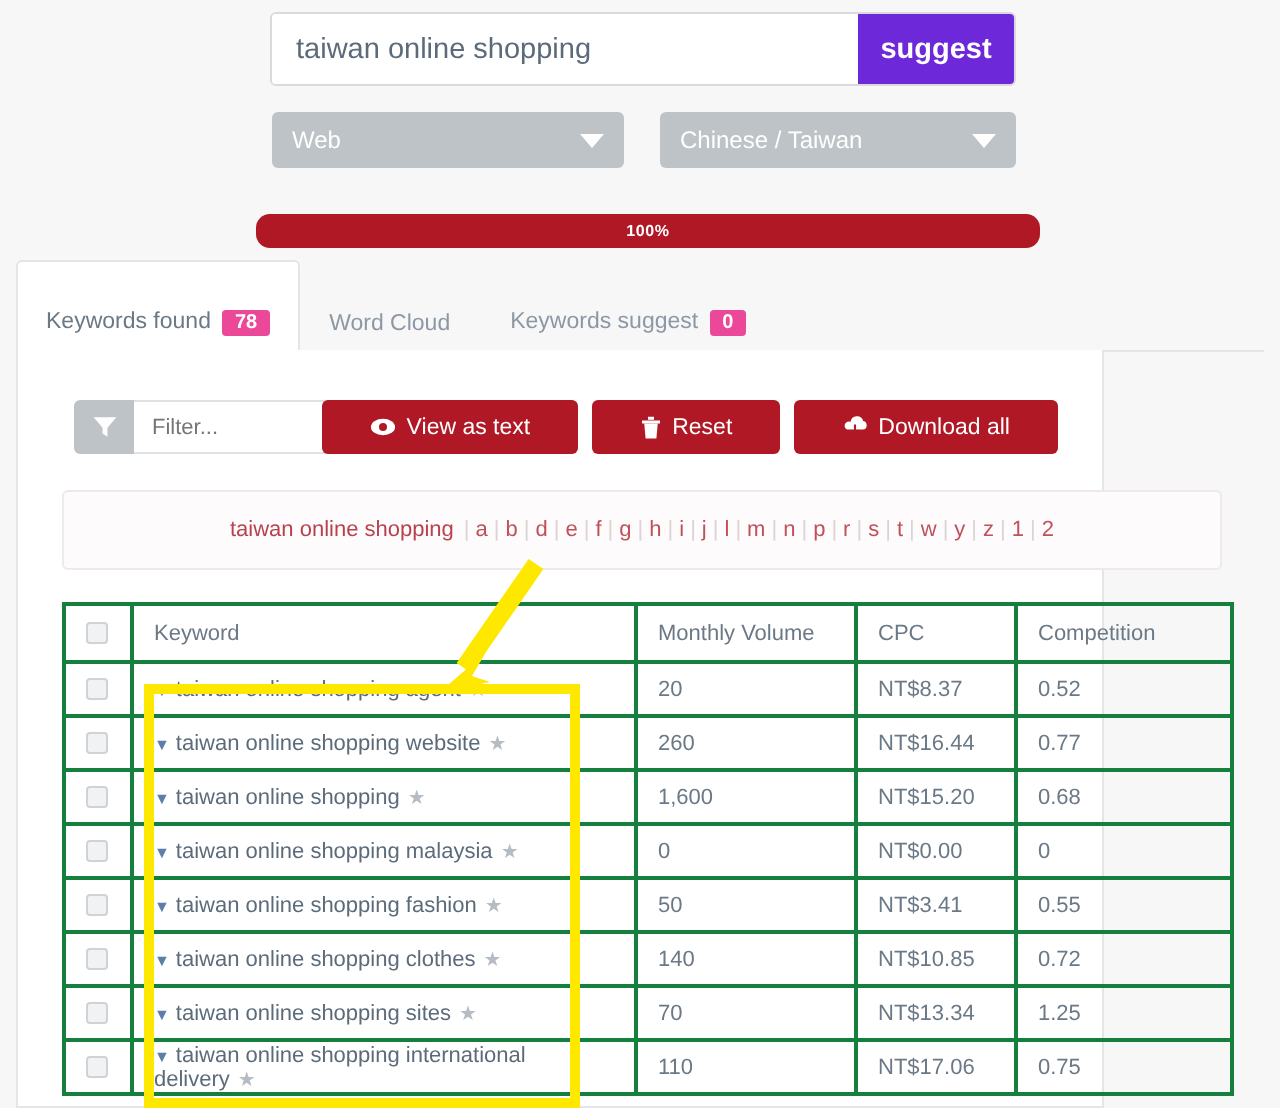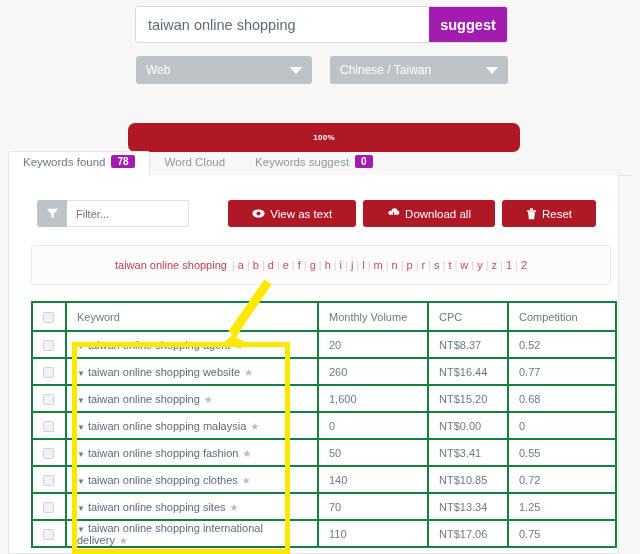--- a/index.html
+++ b/index.html
@@ -22,21 +22,21 @@
     overflow: hidden;
   }
   .search-input {
     flex: 1; border: 0; outline: none;
     font-family: "Liberation Sans", sans-serif;
     font-size: 14.5px; color: #5c6b7a;
     padding: 0 12px; background: #fff;
   }
   .suggest-btn {
     width: 78px; border: 0; cursor: pointer;
-    background: #a21caf; color: #fff;
+    background: #6d28d9; color: #fff;
     font-family: "Liberation Sans", sans-serif;
     font-size: 14.5px; font-weight: bold;
   }
 
   
   .sel {
     position: absolute; height: 28px;
     background: #bec3c7; border-radius: 3px;
     display: flex; align-items: center;
     padding: 0 10px; cursor: pointer;
@@ -46,56 +46,56 @@
     width: 0; height: 0;
     border-left: 6px solid transparent;
     border-right: 6px solid transparent;
     border-top: 7px solid #fff;
   }
   #sel-web { left: 136px; top: 56px; width: 176px; }
   #sel-lang { left: 330px; top: 56px; width: 178px; }
 
   
   .progress {
-    position: absolute; left: 128px; top: 123px;
-    width: 392px; height: 29px;
+    position: absolute; left: 128px; top: 107px;
+    width: 392px; height: 17px;
     background: #b01825; border-radius: 7px;
     display: flex; align-items: center; justify-content: center;
   }
   .progress-label { color: #fff; font-size: 8px; font-weight: bold; letter-spacing: .3px; }
 
   
   .tabs {
     position: absolute; left: 8px; top: 148px;
     width: 624px; height: 28px;
     display: flex; align-items: flex-end;
     border-bottom: 1px solid #e4e5e7;
   }
   .tab {
-    display: flex; align-items: center; gap: 6px;
-    padding: 3px 14px 7px; cursor: pointer;
+    display: flex; gap: 6px;
+    padding: 24px 14px 7px; cursor: pointer;
     font-size: 11.5px; color: #8d98a4;
     border: 1px solid transparent; border-bottom: 0;
   }
   .tab.active {
     background: #fff; color: #6b7986;
     border-color: #e4e5e7;
     border-radius: 3px 3px 0 0;
     margin-bottom: -1px; padding-bottom: 8px;
   }
   .badge {
-    background: #a21caf; color: #fff;
+    background: #ec4899; color: #fff;
     font-size: 10px; font-weight: bold;
     padding: 1px 6px; border-radius: 2px;
   }
 
   
   .panel {
     position: absolute; left: 8px; top: 175px;
-    width: 611px; height: 379px;
+    width: 544px; height: 379px;
     background: #fff;
     border: 1px solid #e4e5e7; border-top: 0;
   }
 
   
   .filter-wrap {
     position: absolute; left: 28px; top: 25px;
     display: flex; height: 27px;
   }
   .filter-icon {
@@ -223,33 +223,33 @@
 
     <div class="actions">
       <button class="abtn">
         <svg width="13" height="11" viewBox="0 0 20 14">
             <ellipse cx="10" cy="7" rx="9.3" ry="6.3" fill="#fff"></ellipse>
             <circle cx="10" cy="7" r="3.1" fill="#b01825"></circle>
           </svg>
         <span>View as text</span>
       </button>
       <button class="abtn">
-        <svg width="13" height="11" viewBox="0 0 20 14">
-            <path d="M4 9h12a3.4 3.4 0 0 0 .3-6.7A5 5 0 0 0 6.6 3 3.1 3.1 0 0 0 4 9z" fill="#fff"></path>
-            <path d="M10 5v7M7 9.5l3 3 3-3" stroke="#b01825" stroke-width="1.6" fill="none"></path>
-          </svg>
-        <span>Download all</span>
-      </button>
-      <button class="abtn">
         <svg width="11" height="12" viewBox="0 0 14 16">
             <rect x="1" y="3" width="12" height="2" fill="#fff"></rect>
             <rect x="5" y="0.5" width="4" height="2" fill="#fff"></rect>
             <path d="M2.5 5h9l-.9 10h-7.2z" fill="#fff"></path>
           </svg>
         <span>Reset</span>
+      </button>
+      <button class="abtn">
+        <svg width="13" height="11" viewBox="0 0 20 14">
+            <path d="M4 9h12a3.4 3.4 0 0 0 .3-6.7A5 5 0 0 0 6.6 3 3.1 3.1 0 0 0 4 9z" fill="#fff"></path>
+            <path d="M10 5v7M7 9.5l3 3 3-3" stroke="#b01825" stroke-width="1.6" fill="none"></path>
+          </svg>
+        <span>Download all</span>
       </button>
     </div>
 
     <div class="alpha">
       <span class="kw">taiwan online shopping</span>
       <span id="alpha-letters"><span class="sep">|</span><a>a</a><span class="sep">|</span><a>b</a><span class="sep">|</span><a>d</a><span class="sep">|</span><a>e</a><span class="sep">|</span><a>f</a><span class="sep">|</span><a>g</a><span class="sep">|</span><a>h</a><span class="sep">|</span><a>i</a><span class="sep">|</span><a>j</a><span class="sep">|</span><a>l</a><span class="sep">|</span><a>m</a><span class="sep">|</span><a>n</a><span class="sep">|</span><a>p</a><span class="sep">|</span><a>r</a><span class="sep">|</span><a>s</a><span class="sep">|</span><a>t</a><span class="sep">|</span><a>w</a><span class="sep">|</span><a>y</a><span class="sep">|</span><a>z</a><span class="sep">|</span><a>1</a><span class="sep">|</span><a>2</a></span>
     </div>
 
     <table class="tbl">
       <thead>

